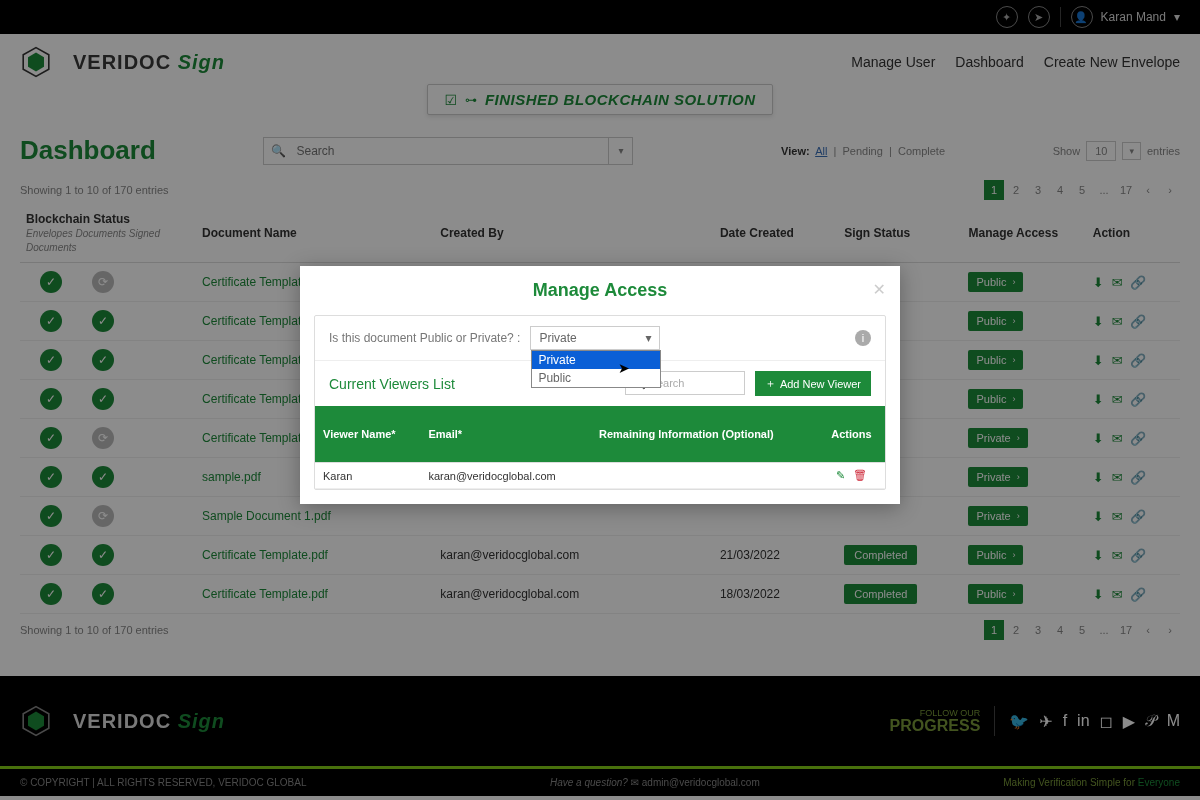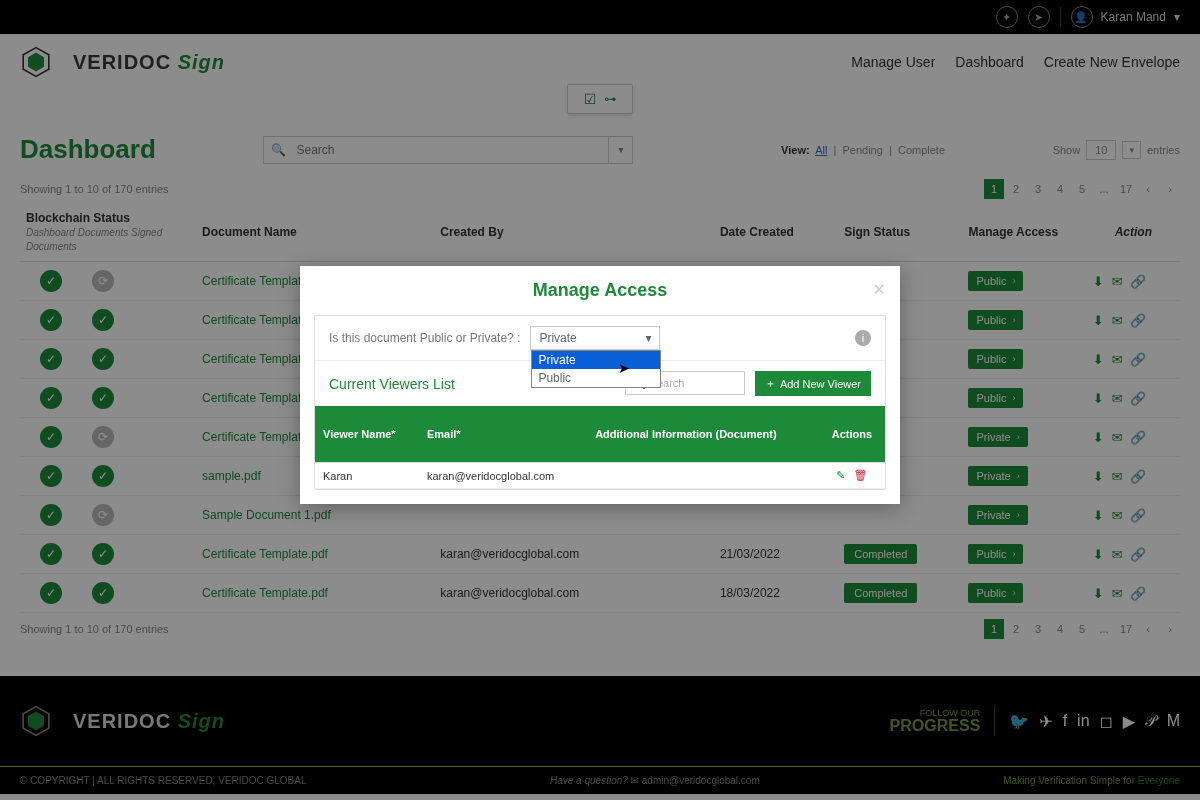--- a/index.html
+++ b/index.html
@@ -63,21 +63,21 @@
 
 .footer-black { background: #000; color: #fff; text-align: center; padding: 6px; font-size: 12px; position: absolute; left:0; right:0; top: 652px; margin-top: 32px; }
 .footer-main { background: #000; position: absolute; left:0; right:0; top: 676px; height: 90px; display: flex; align-items: center; justify-content: space-between; padding: 0 20px; }
 .footer-main .flogo .logo-text { color: #ddd; }
 .footer-main .flinks { color: #fff; font-size: 11px; letter-spacing: 0.5px; }
 .footer-main .flinks span { padding: 0 6px; }
 .footer-main .fprogress { text-align: right; display: flex; align-items: center; gap: 14px; }
 .footer-main .fprogress .ptext { color: #7a9a3a; font-size: 9px; line-height: 1; text-align: right; }
 .footer-main .fprogress .ptext .big { font-size: 16px; font-weight: bold; display: block; }
 .footer-main .social { display: flex; gap: 10px; color: #fff; font-size: 16px; }
-.footer-bot { background: #000; color: #888; font-size: 10px; padding: 8px 20px; display: flex; justify-content: space-between; border-top: 1px solid #84cc16; position: absolute; left:0; right:0; top:766px; }
+.footer-bot { background: #000; color: #888; font-size: 10px; padding: 8px 20px; display: flex; justify-content: space-between; border-top: 3px solid #84cc16; position: absolute; left:0; right:0; top:766px; }
 .footer-bot .right { color: #7a9a3a; }
 .footer-bot .right .ev { color: #1d8a3a; }
 
 
 .overlay { position: absolute; inset: 0; background: rgba(0,0,0,0.45); }
 .modal { position: absolute; left: 300px; top: 266px; width: 600px; background: #fff; box-shadow: 0 4px 20px rgba(0,0,0,0.3); }
 .modal-head { text-align: center; padding: 14px; position: relative; }
 .modal-title { color: #1d8a3a; font-size: 18px; font-weight: bold; }
 .modal-close { position: absolute; right: 14px; top: 14px; color: #ccc; font-size: 16px; cursor: pointer; }
 .modal-body { padding: 0 14px 14px; }
@@ -134,20 +134,21 @@
     <a>Manage User</a>
     <a>Dashboard</a>
     <a>Create New Envelope</a>
   </div>
 </div>
 
 <div class="blockchain-banner">
   <div class="blockchain-badge">
     <span class="check">☑</span>
     <span style="color:#1d8a3a;">⊶</span>
+    <span class="text">FINISHED BLOCKCHAIN SOLUTION</span>
   </div>
 </div>
 
 <div class="main">
   <div class="dash-row">
     <div class="dash-title">Dashboard</div>
     <div class="search-box">
       <span class="sicon">🔍</span>
       <input placeholder="Search" style="">
       <span class="dd">▾</span>
@@ -174,27 +175,27 @@
         <div class="pg">...</div>
         <div class="pg">17</div>
         <div class="pg">‹</div>
         <div class="pg">›</div>
       </div>
   </div>
 
   <table>
     <thead>
       <tr>
-        <th style="width:170px;"><span>Blockchain Status</span><br><span class="sub">Dashboard Documents Signed Documents</span></th>
+        <th style="width:170px;"><span>Blockchain Status</span><br><span class="sub">Envelopes Documents Signed Documents</span></th>
         <th style="width:230px;">Document Name</th>
         <th style="width:270px;">Created By</th>
         <th style="width:120px;">Date Created</th>
         <th style="width:120px;">Sign Status</th>
         <th style="width:120px;">Manage Access</th>
-        <th style="width:90px;text-align:center;font-style:italic;">Action</th>
+        <th style="width:90px;">Action</th>
       </tr>
     </thead>
     <tbody id="tbody">
         <tr>
           <td>
             <div class="status-icons">
               <div class="circle-green">✓</div>
               <div class="circle-gray">⟳</div>
             </div>
           </td>
@@ -451,21 +452,21 @@
             <span>＋</span>
             <span>Add New Viewer</span>
           </div>
         </div>
       </div>
       <table class="vtable">
         <thead>
             <tr>
           <th>Viewer Name*</th>
           <th>Email*</th>
-          <th>Additional Information (Document)</th>
+          <th>Remaining Information (Optional)</th>
           <th style="text-align:center;">Actions</th>
         </tr>
           </thead>
         <tbody id="vtbody">
             <tr>
               <td>Karan</td>
               <td>karan@veridocglobal.com</td>
               <td></td>
               <td>
                 <div class="vactions">

